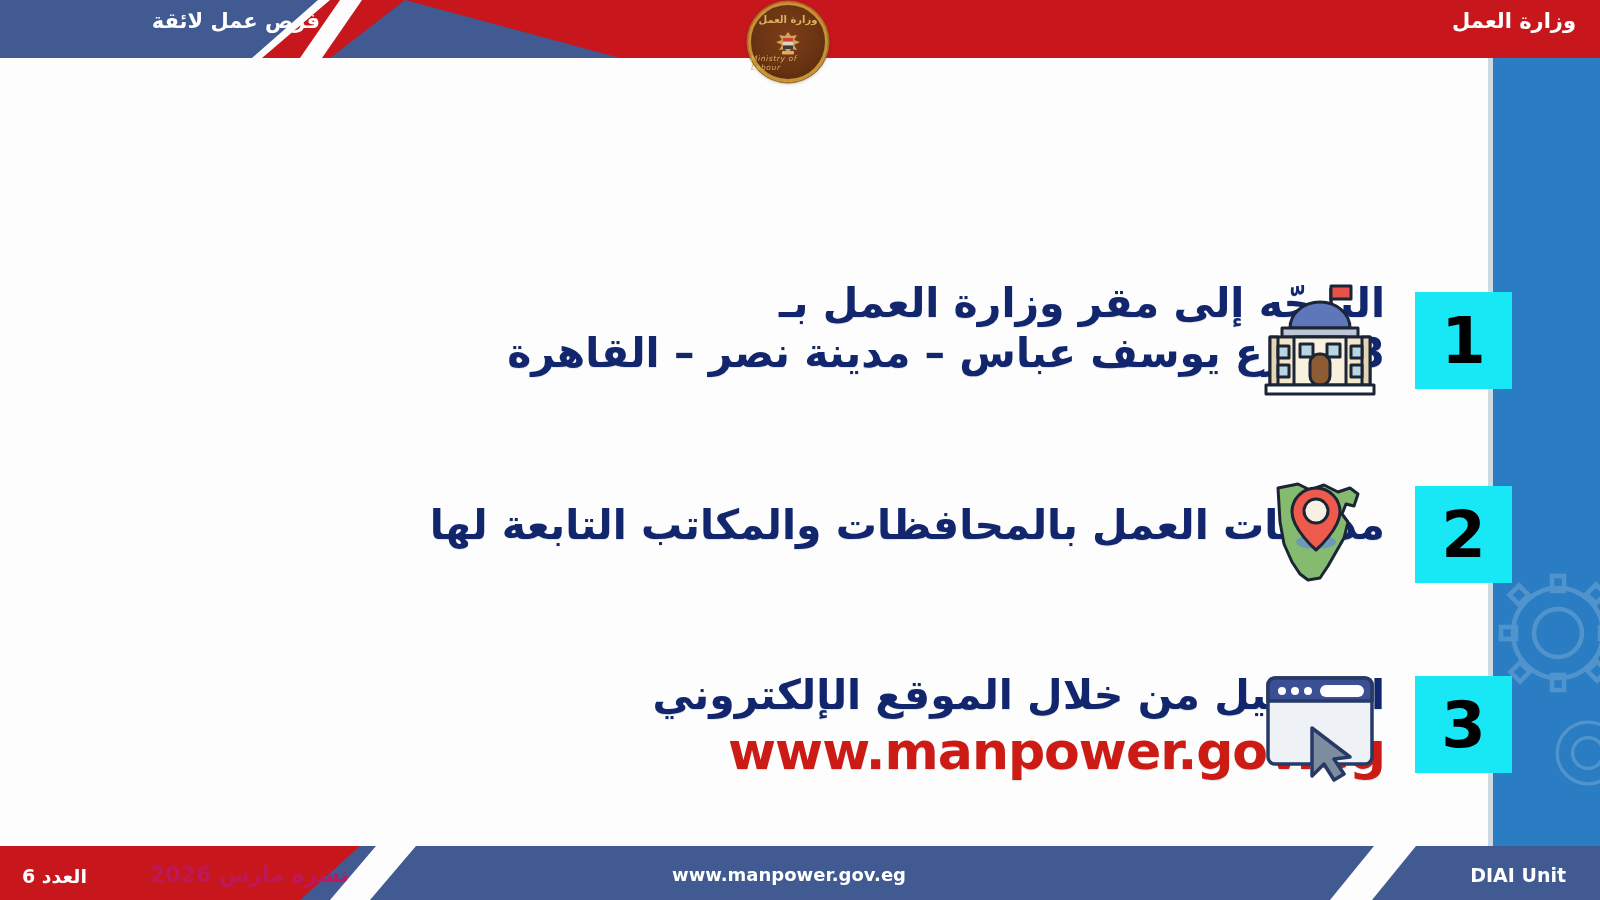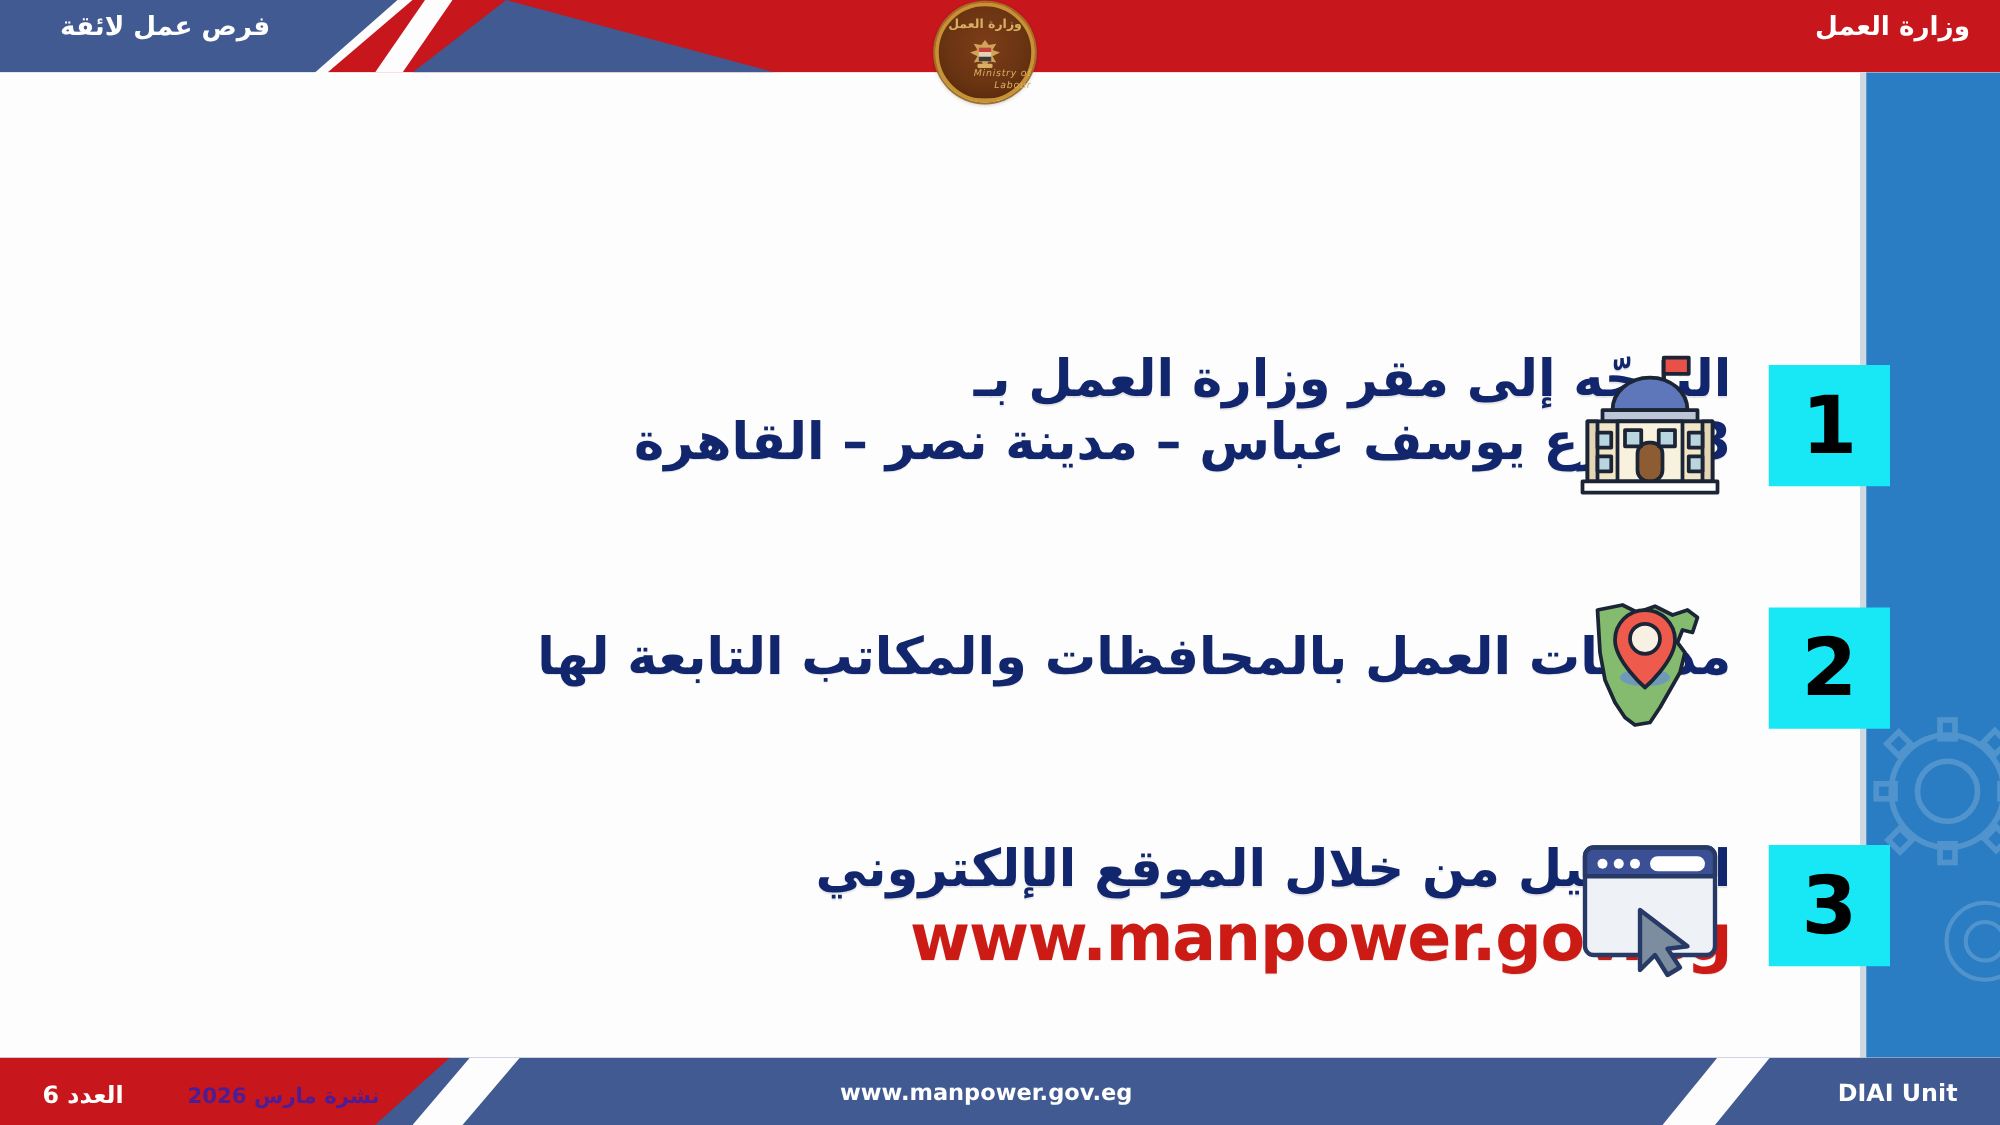--- a/index.html
+++ b/index.html
@@ -27,23 +27,23 @@
     position:absolute; top:0; left:330px; width:290px; height:58px;
     background:#415a91;
     clip-path: polygon(75px 0, 290px 58px, 0 58px);
   }
   .hdr-white-stripe {
     position:absolute; top:0; left:300px; width:120px; height:58px;
     background:#fdfdfd;
     clip-path: polygon(40px 0, 62px 0, 22px 58px, 0 58px);
   }
   .hdr-left-text {
-    position:absolute; top:9px; left:48px; width:260px;
+    position:absolute; top:9px; left:60px; width:260px;
     color:#ffffff; font-size:21px; font-weight:bold;
-    direction:rtl; text-align:left; letter-spacing:-0.2px;
+    direction:rtl; text-align:right; letter-spacing:-0.2px;
   }
   .hdr-right-text {
     position:absolute; top:9px; right:24px;
     color:#ffffff; font-size:21px; font-weight:bold;
     direction:rtl; letter-spacing:-0.2px;
   }
 
   
   .emblem {
     position:absolute; top:2px; left:748px;
@@ -53,21 +53,21 @@
     box-shadow:0 0 0 1.5px #9d7129, 0 1px 4px rgba(0,0,0,.35);
     z-index:9;
   }
   .emblem-ar {
     position:absolute; top:9px; left:0; width:100%;
     text-align:center; color:#d9b061; font-size:10px; font-weight:bold;
     direction:rtl; letter-spacing:.3px;
   }
   .emblem-en {
     position:absolute; bottom:7px; left:0; width:100%;
-    text-align:right; color:#d9b061; font-size:7.5px;
+    text-align:left; color:#d9b061; font-size:7.5px;
     font-style:italic; letter-spacing:.6px;
   }
   .emblem-eagle {
     position:absolute; top:24px; left:50%; transform:translateX(-50%);
     width:34px; height:32px;
   }
 
   
   .rail {
     position:absolute; top:58px; left:1493px; width:107px; height:788px;
@@ -125,25 +125,25 @@
     background:#fdfdfd;
     clip-path: polygon(46px 0, 86px 0, 40px 54px, 0 54px);
   }
   .ft-white-2 {
     position:absolute; bottom:0; left:1330px; width:130px; height:54px;
     background:#fdfdfd;
     clip-path: polygon(44px 0, 86px 0, 42px 54px, 0 54px);
   }
   .ft-issue {
     position:absolute; bottom:13px; left:22px;
-    color:#ffffff; font-size:19px; font-weight:bold; direction:rtl;margin-left:12px;
+    color:#ffffff; font-size:19px; font-weight:bold; direction:rtl;
   }
   .ft-bulletin {
     position:absolute; bottom:13px; left:150px;
-    color:#4c1d95; font-size:17px; font-weight:bold; direction:rtl;margin-top:36px;
+    color:#be185d; font-size:22px; font-weight:bold; direction:rtl;margin-top:36px;
   }
   .ft-site {
     position:absolute; bottom:15px; left:672px;
     color:#ffffff; font-size:18px; font-weight:bold; direction:ltr;
   }
   .ft-unit {
     position:absolute; bottom:14px; right:34px;
     color:#ffffff; font-size:19px; font-weight:bold; direction:ltr;margin-top:12px;
   }
 </style>

